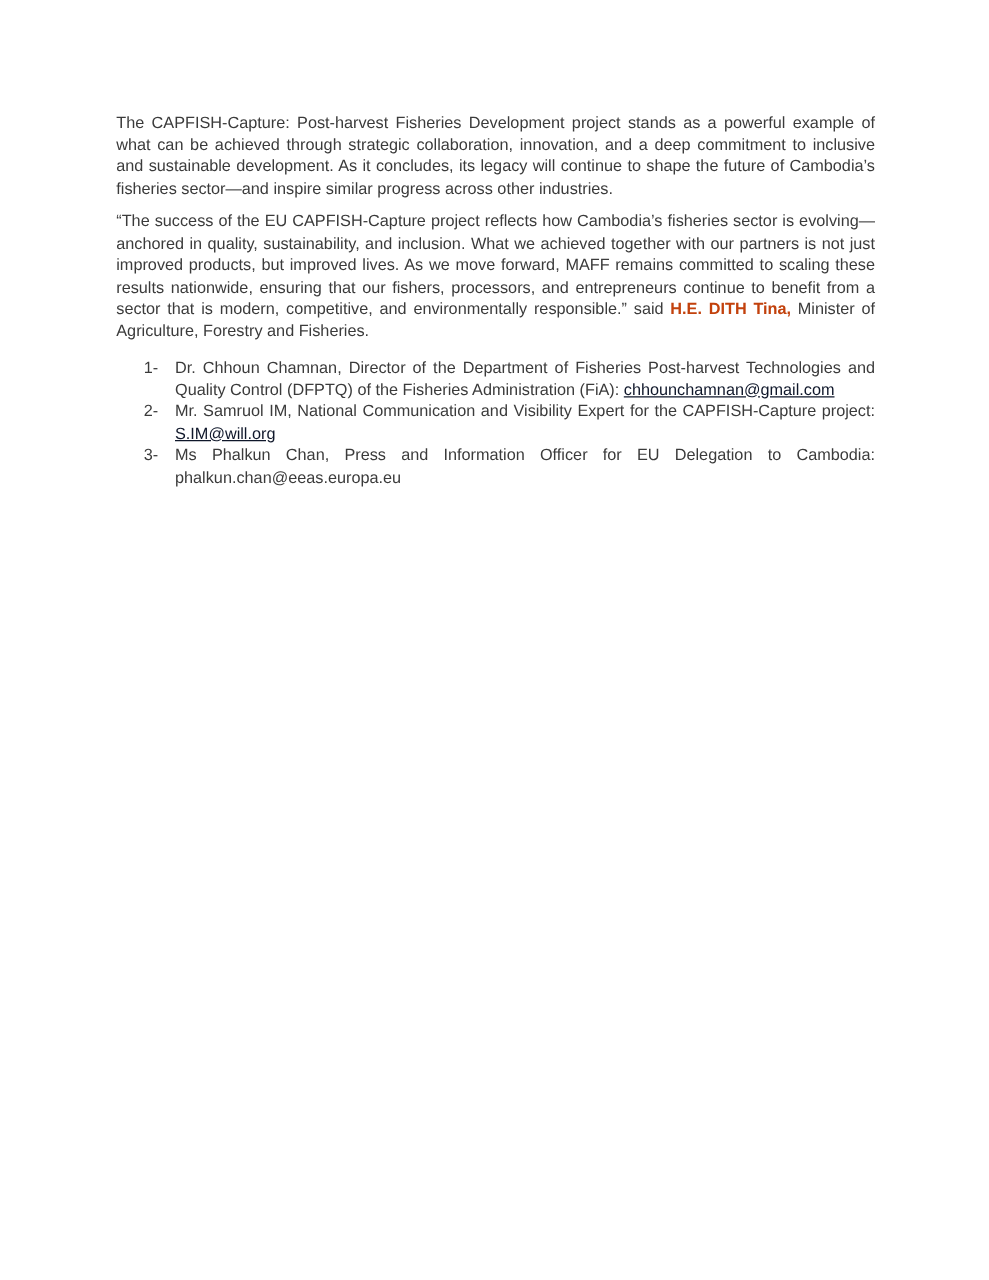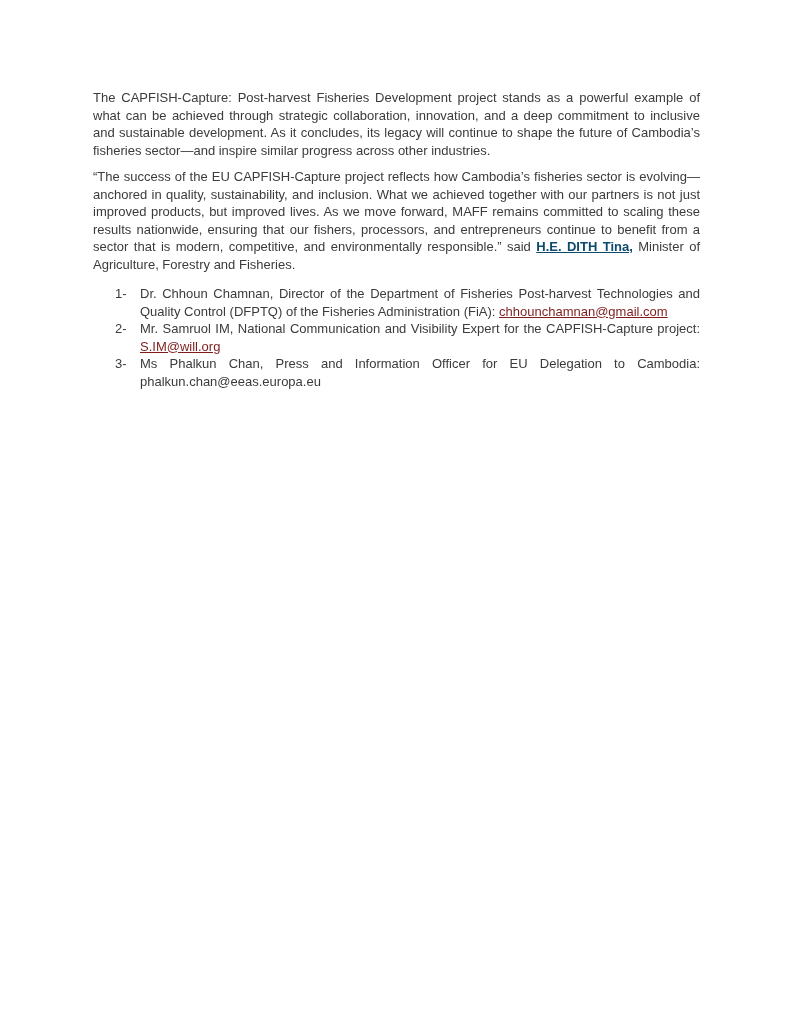--- a/index.html
+++ b/index.html
@@ -19,39 +19,39 @@
     position: absolute;
     left: 93px; top: 89px;
     width: 607px;
     font-size: 13px;
     line-height: 17.5px;
   }
   p.para { text-align: justify; }
   .p2 { margin-top: 9px; }
   .end { margin-top: 21px; text-align: left; }
   .contact-heading { margin-top: 30px; text-align: left; }
-  b { font-weight: 700; color: #0c4a6e; text-decoration: underline; }
+  b { font-weight: 700; color: #c2410c; }
 
   
   .contacts { margin-top: 12px; list-style: none; }
   .contact {
     display: flex;
     margin-left: 22px;
   }
   .contact .num {
     width: 25px;
     flex-shrink: 0;
     text-align: left;
   }
   .contact .ctext {
     flex: 1;
     text-align: justify;
   }
   a.link {
-    color: #7f1d1d;
+    color: #0f172a;
     text-decoration: underline;
     cursor: pointer;
     word-break: break-all;
     margin-top: 15px;
   }
 
   
   .resources { margin-top: 39px; list-style: none; }
   .resource {
     position: relative;

